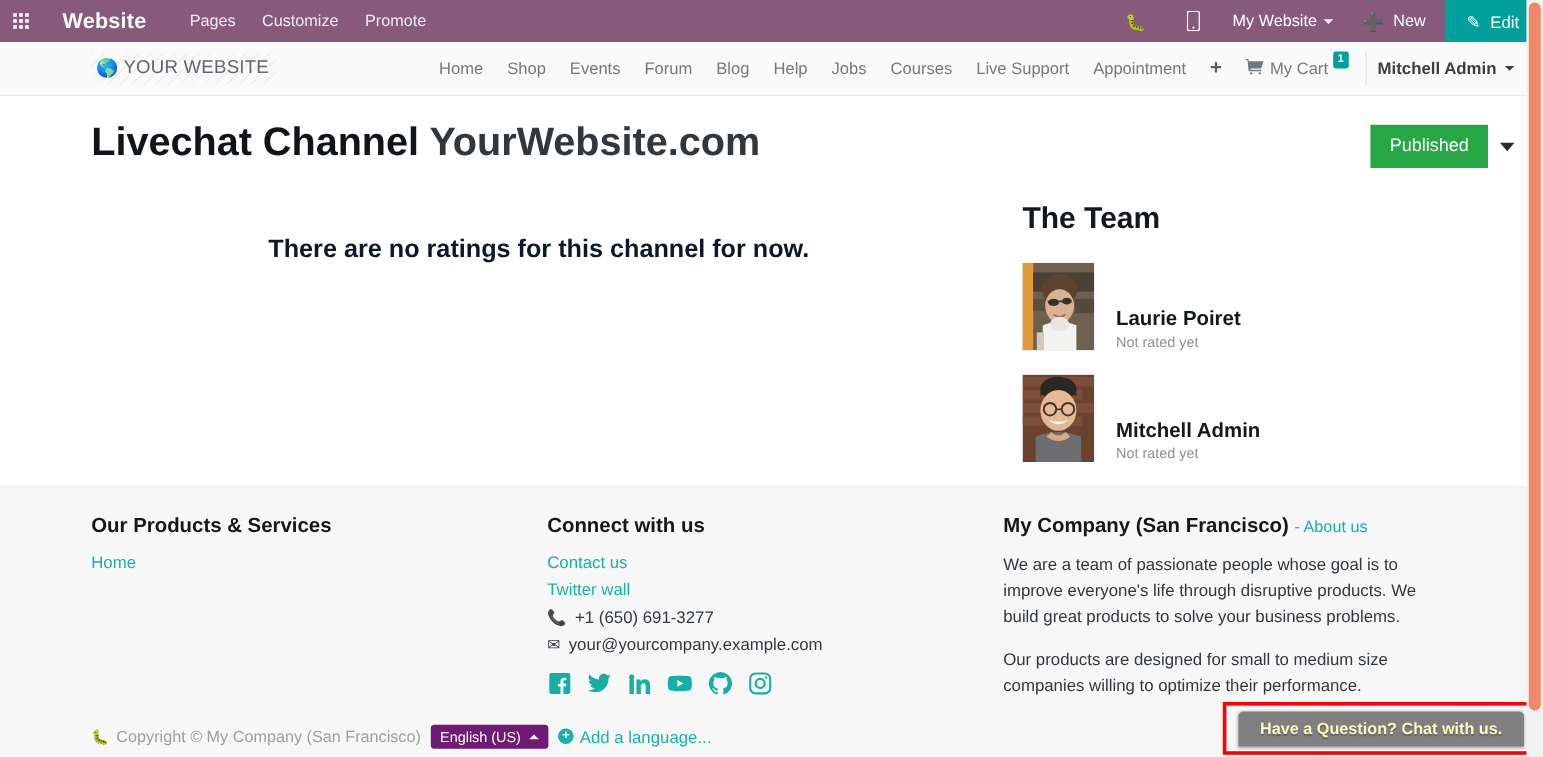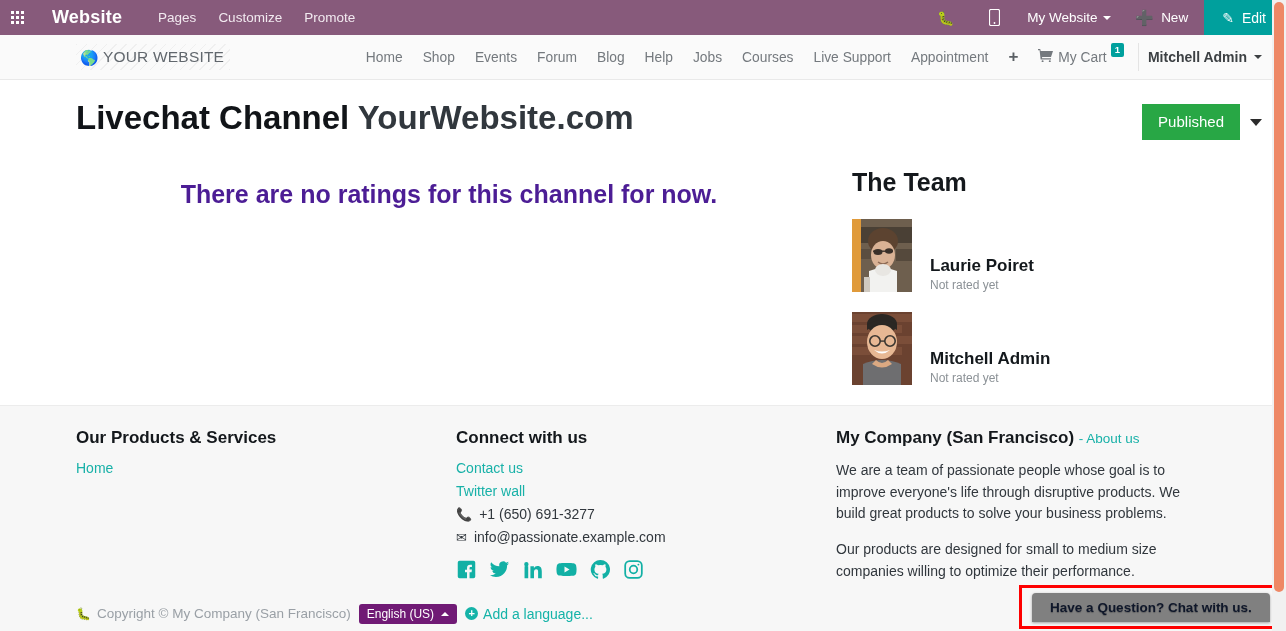--- a/index.html
+++ b/index.html
@@ -117,22 +117,22 @@
   .publish-caret {
     width: 0; height: 0; border-left: 6px solid transparent;
     border-right: 6px solid transparent; border-top: 7px solid #2b2b2b;
     cursor: pointer; margin-right: 10px;
   }
 
   
   .main-wrap { display: flex; padding: 18px 14px 0 76px; min-height: 215px; }
   .ratings-col { flex: 1 1 auto; padding-right: 30px; }
   .no-ratings {
-    text-align: center; font-size: 25px; font-weight: bold;
-    color: #4c1d95; margin-top: 12px;
+    text-align: center; font-size: 21px; font-weight: bold;
+    color: #0f172a; margin-top: 28px;
   }
   .team-col { width: 420px; flex: 0 0 420px; }
   .team-title { font-size: 25px; font-weight: bold; color: #14181c; margin-bottom: 22px; }
   .team-member { display: flex; gap: 18px; margin-bottom: 20px; align-items: flex-end; }
   .avatar { width: 60px; height: 73px; flex: 0 0 60px; overflow: hidden; }
   .avatar svg { display: block; width: 60px; height: 73px; }
   .member-name { font-size: 17px; font-weight: bold; color: #13181c; line-height: 1.3; }
   .member-rating { font-size: 12px; color: #8b9196; margin-top: 1px; }
 
   
@@ -181,21 +181,21 @@
   
   .chat-highlight {
     position: absolute; left: 1019px; top: 585px;
     width: 264px; height: 44px;
     border: 3px solid #fe0000; background: transparent;
     z-index: 40;
   }
   .chat-bubble {
     position: absolute; left: 1032px; top: 593px;
     width: 238px; height: 29px;
-    background: #808080; color: #0f172a;
+    background: #808080; color: #fef9c3;
     border-radius: 4px 4px 0 0;
     font-size: 13.5px; font-weight: bold;
     display: flex; align-items: center; justify-content: center;
     box-shadow: 0 1px 3px rgba(0,0,0,0.35);
     cursor: pointer; z-index: 41;
     text-shadow: 0 1px 1px rgba(0,0,0,0.25);
   }
 
   
   .scroll-track {
@@ -375,21 +375,21 @@
     <div class="fcol-2">
       <div class="f-title">Connect with us</div>
       <a class="f-link">Contact us</a>
       <a class="f-link">Twitter wall</a>
       <div class="f-line">
         <span class="gl">📞</span>
         <span>+1 (650) 691-3277</span>
       </div>
       <div class="f-line">
         <span class="gl">✉</span>
-        <span>info@passionate.example.com</span>
+        <span>your@yourcompany.example.com</span>
       </div>
       <div class="socials">
         <a>
           <svg width="21" height="21" viewBox="0 0 24 24" fill="currentColor">
               <path d="M20 2H4a2 2 0 0 0-2 2v16a2 2 0 0 0 2 2h8.6v-7H10.3v-2.7h2.3V10.2c0-2.3 1.4-3.6 3.5-3.6 1 0 1.8.08 2.1.11v2.4h-1.4c-1.1 0-1.3.53-1.3 1.3v1.7h2.7L17.8 15h-2.3v7H20a2 2 0 0 0 2-2V4a2 2 0 0 0-2-2z"></path>
             </svg>
         </a>
         <a>
           <svg width="21" height="21" viewBox="0 0 24 24" fill="currentColor">
               <path d="M23 4.9a9 9 0 0 1-2.6.7 4.5 4.5 0 0 0 2-2.5 9 9 0 0 1-2.9 1.1 4.5 4.5 0 0 0-7.7 4.1A12.8 12.8 0 0 1 2.5 3.6a4.5 4.5 0 0 0 1.4 6 4.4 4.4 0 0 1-2-.6v.05a4.5 4.5 0 0 0 3.6 4.4 4.5 4.5 0 0 1-2 .08 4.5 4.5 0 0 0 4.2 3.1A9 9 0 0 1 1 18.5a12.7 12.7 0 0 0 6.9 2c8.3 0 12.8-6.9 12.8-12.8v-.6A9 9 0 0 0 23 4.9z"></path>

